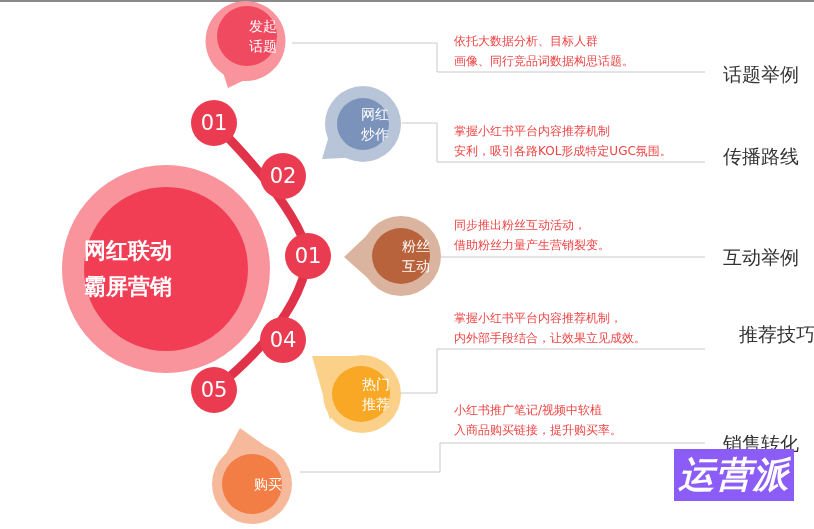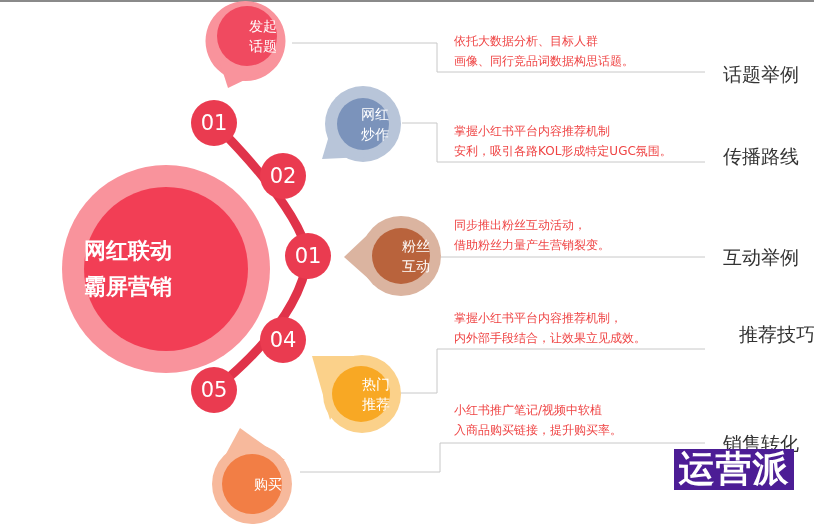--- a/index.html
+++ b/index.html
@@ -10,22 +10,22 @@
   .center-outer { position:absolute; left:62px; top:165px; width:208px; height:208px; border-radius:50%; background:#f9939c; }
   .center-inner { position:absolute; left:84px; top:187px; width:164px; height:164px; border-radius:50%; background:#f23e55;
                   display:flex; flex-direction:column; justify-content:center; color:#fff; font-weight:bold; font-size:22px; line-height:36px; }
   .num { position:absolute; width:46px; height:46px; border-radius:50%; background:#ea3b50; color:#fff;
          font-size:21px; display:flex; align-items:center; justify-content:center; }
   .pin { position:absolute; }
   .pin .inner { position:absolute; border-radius:50%; color:#fff; font-size:14px; line-height:20px;
                 display:flex; flex-direction:column; align-items:flex-end; justify-content:center; text-align:center; }
   .desc { position:absolute; font-size:12px; color:#ef4444; line-height:20px; white-space:nowrap; }
   .label { position:absolute; font-size:19px; color:#333; white-space:nowrap; }
-  .wm { position:absolute; left:674px; top:449px; width:120px; height:41px; background:#4c1d95; color:#fff;
-        font-size:36px; font-weight:bold; display:flex; align-items:center; justify-content:center; letter-spacing:1px; }
+  .wm { position:absolute; left:674px; top:449px; width:120px; height:52px; background:#8b5cf6; color:#fff;
+        font-size:36px; font-weight:bold; display:flex; align-items:center; justify-content:center; letter-spacing:1px;font-style:italic; }
 </style>
 </head>
 <body>
 
 <div class="topbar"></div>
 
 <svg class="lines" width="814" height="529">
 
   <path d="M214,123 Q300,210 308,256 Q300,320 214,390" fill="none" stroke="#e0334a" stroke-width="9"></path>
   <g stroke="#c8c8c8" stroke-width="1" fill="none">

